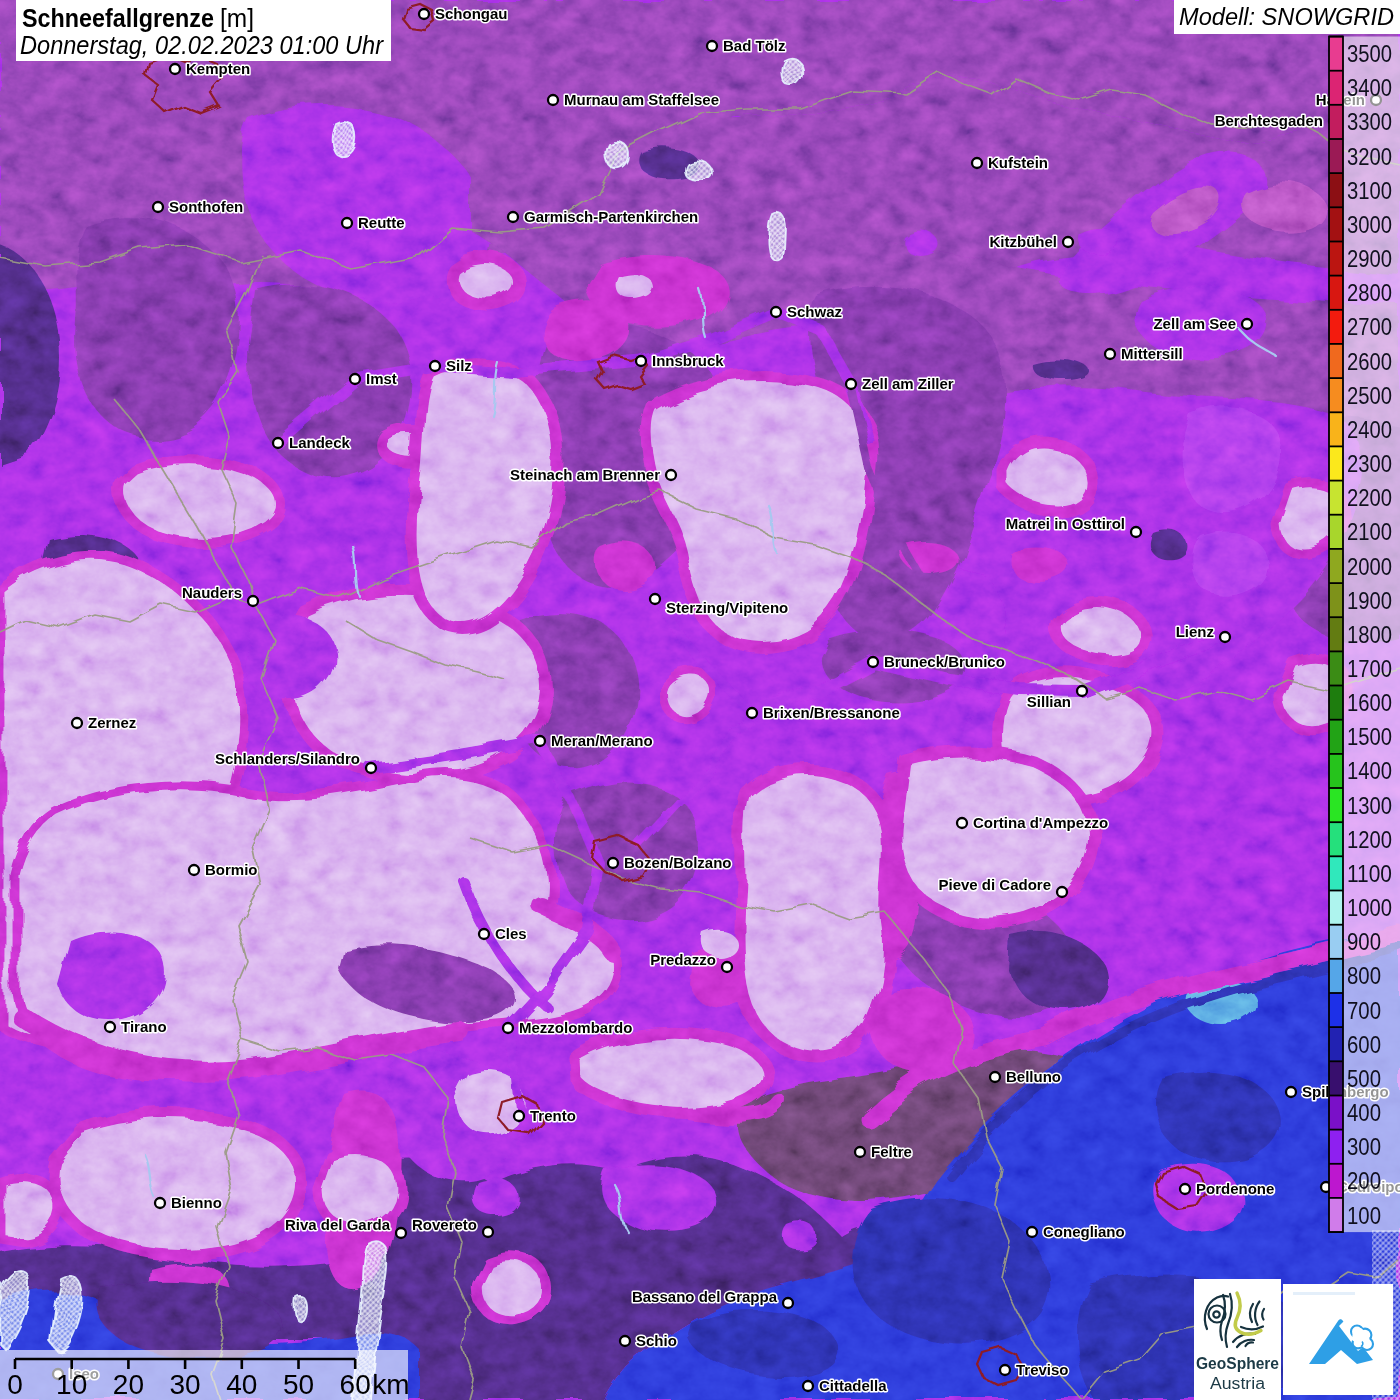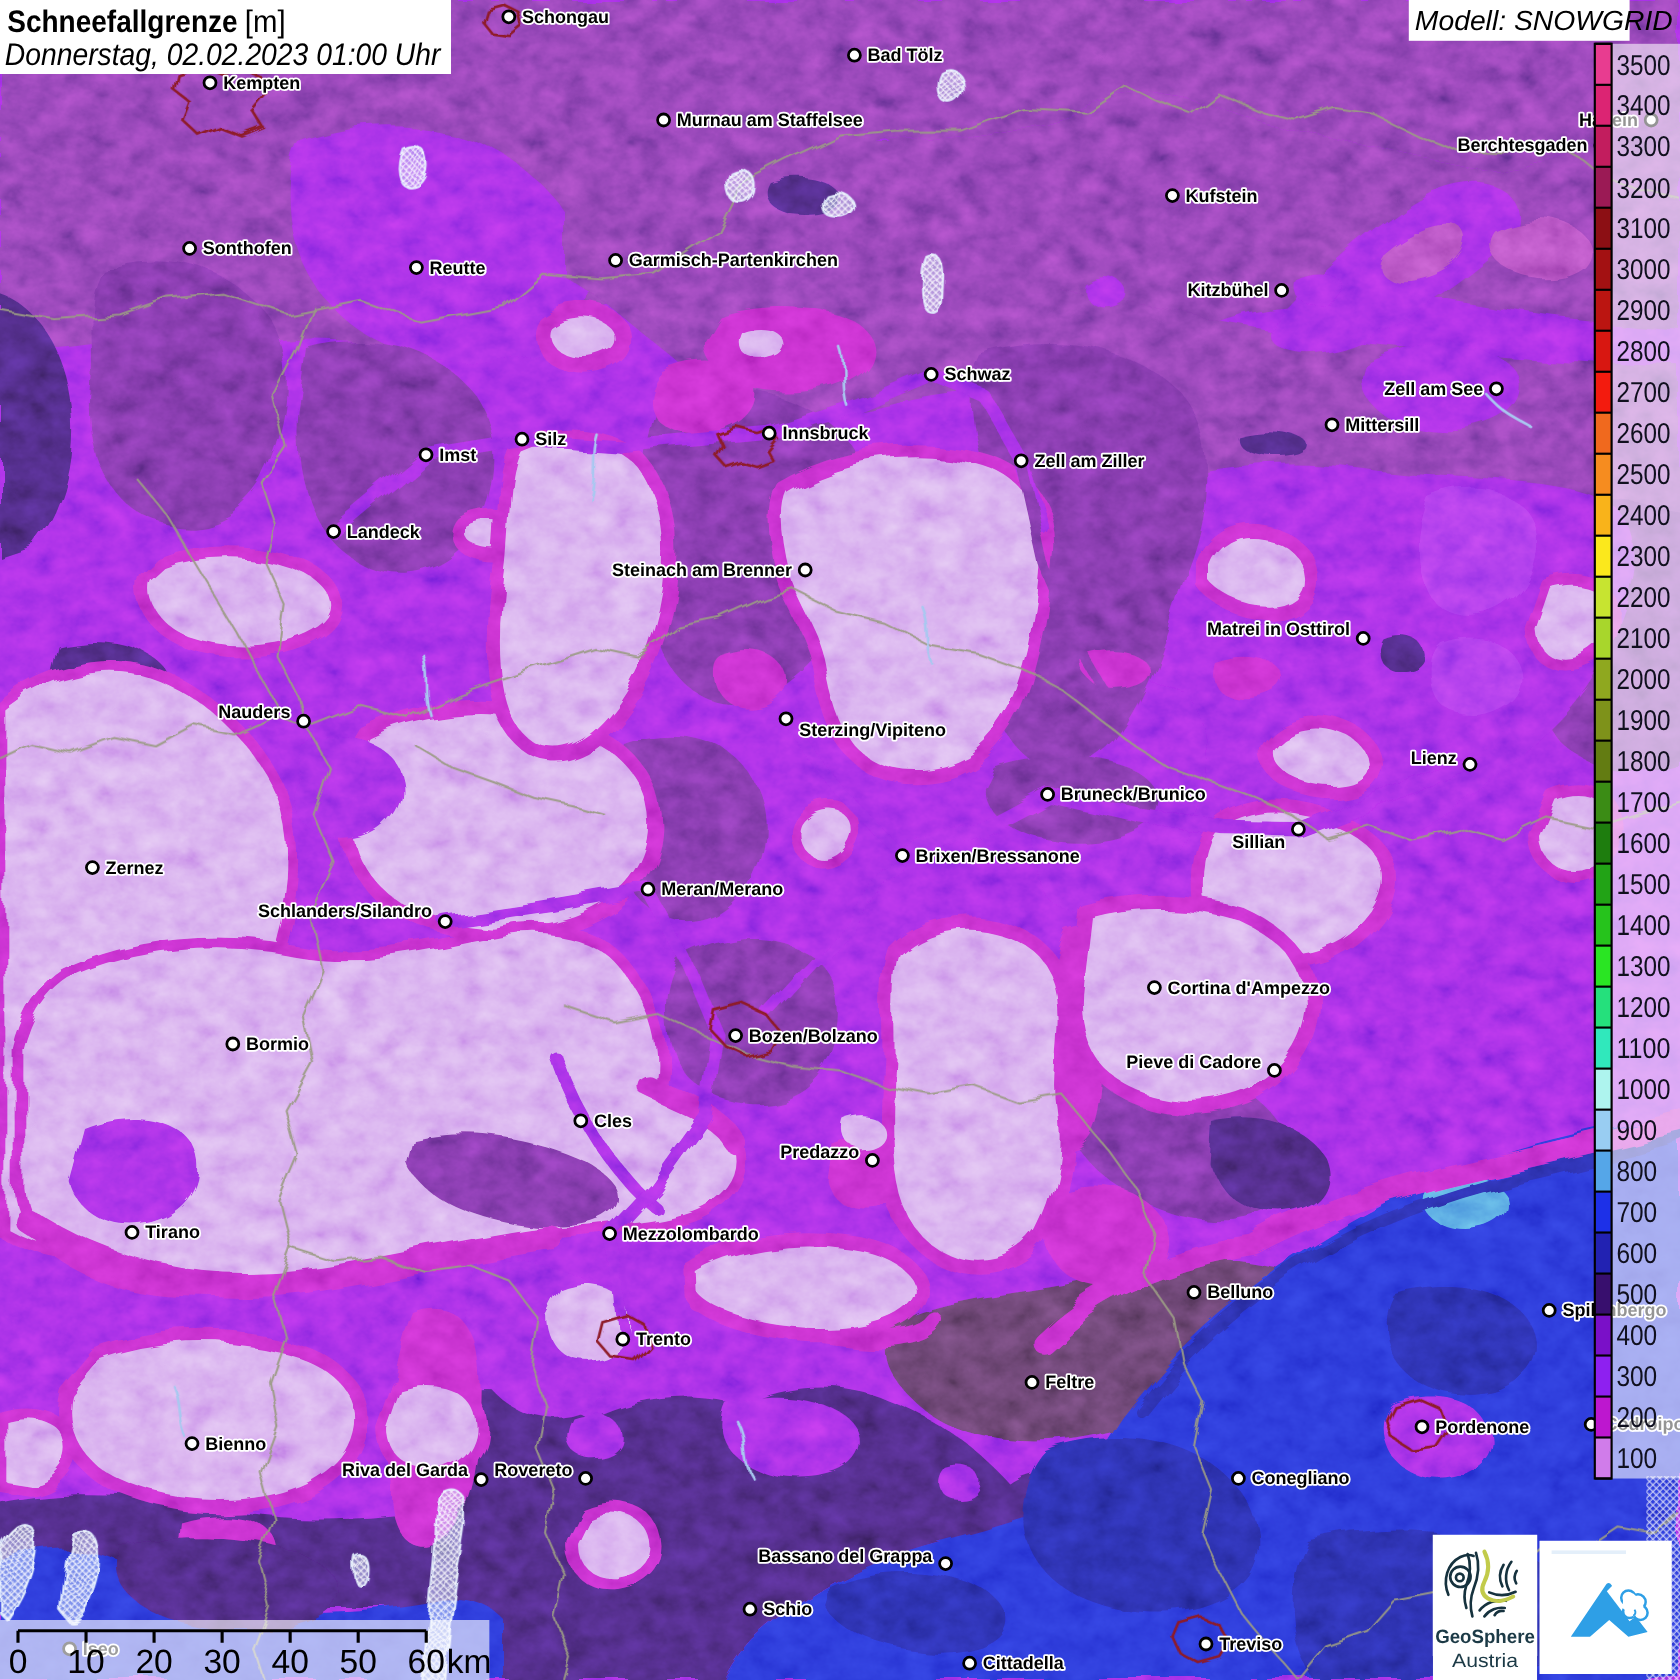--- a/index.html
+++ b/index.html
@@ -394,28 +394,28 @@
 <text x="1347" y="984.4" class="barnum" textLength="34" lengthAdjust="spacingAndGlyphs">800</text>
 <text x="1347" y="1018.6" class="barnum" textLength="34" lengthAdjust="spacingAndGlyphs">700</text>
 <text x="1347" y="1052.7" class="barnum" textLength="34" lengthAdjust="spacingAndGlyphs">600</text>
 <text x="1347" y="1086.9" class="barnum" textLength="34" lengthAdjust="spacingAndGlyphs">500</text>
 <text x="1347" y="1121.0" class="barnum" textLength="34" lengthAdjust="spacingAndGlyphs">400</text>
 <text x="1347" y="1155.2" class="barnum" textLength="34" lengthAdjust="spacingAndGlyphs">300</text>
 <text x="1347" y="1189.4" class="barnum" textLength="34" lengthAdjust="spacingAndGlyphs">200</text>
 <text x="1347" y="1223.5" class="barnum" textLength="34" lengthAdjust="spacingAndGlyphs">100</text>
 </g>
 </svg>
-<div class="box" style="left:0;top:0;width:375px;height:61px">
+<div class="box" style="left:16px;top:0;width:375px;height:61px">
 <svg width="375" height="61">
 <text x="6" y="27" font-size="26" font-weight="bold" textLength="192" lengthAdjust="spacingAndGlyphs">Schneefallgrenze</text>
 <text x="204" y="27" font-size="26" textLength="34" lengthAdjust="spacingAndGlyphs">[m]</text>
 <text x="4" y="54" font-size="26" font-style="italic" textLength="363" lengthAdjust="spacingAndGlyphs">Donnerstag, 02.02.2023 01:00 Uhr</text>
 </svg>
 </div>
-<div class="box" style="left:1174px;top:0;width:184px;height:34px">
+<div class="box" style="left:1174px;top:0;width:226px;height:34px">
 <svg width="226" height="34">
 <text x="5" y="25" font-size="23" font-style="italic" textLength="215" lengthAdjust="spacingAndGlyphs">Modell: SNOWGRID</text>
 </svg>
 </div>
 <div style="position:absolute;left:0;top:1350px;width:408px;height:50px">
 <svg width="408" height="50">
 <rect x="0" y="0" width="408" height="50" fill="#ffffff" opacity="0.62"></rect>
 <line x1="15" y1="9" x2="355.20000000000005" y2="9" stroke="#000" stroke-width="2.6"></line>
 <line x1="15.0" y1="9" x2="15.0" y2="19" stroke="#000" stroke-width="2.6"></line>
 <line x1="71.7" y1="9" x2="71.7" y2="19" stroke="#000" stroke-width="2.6"></line>

